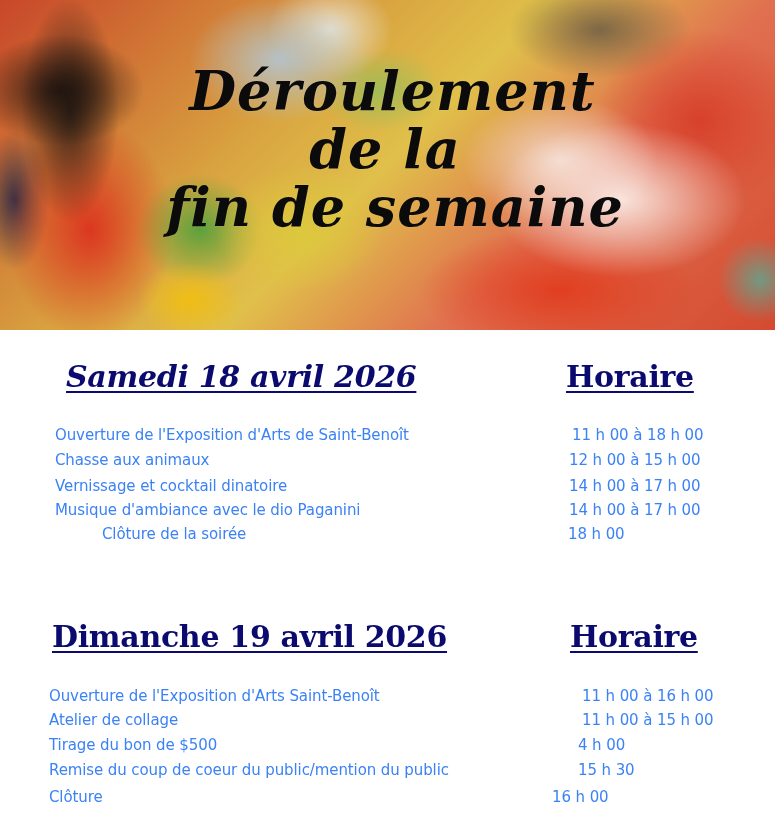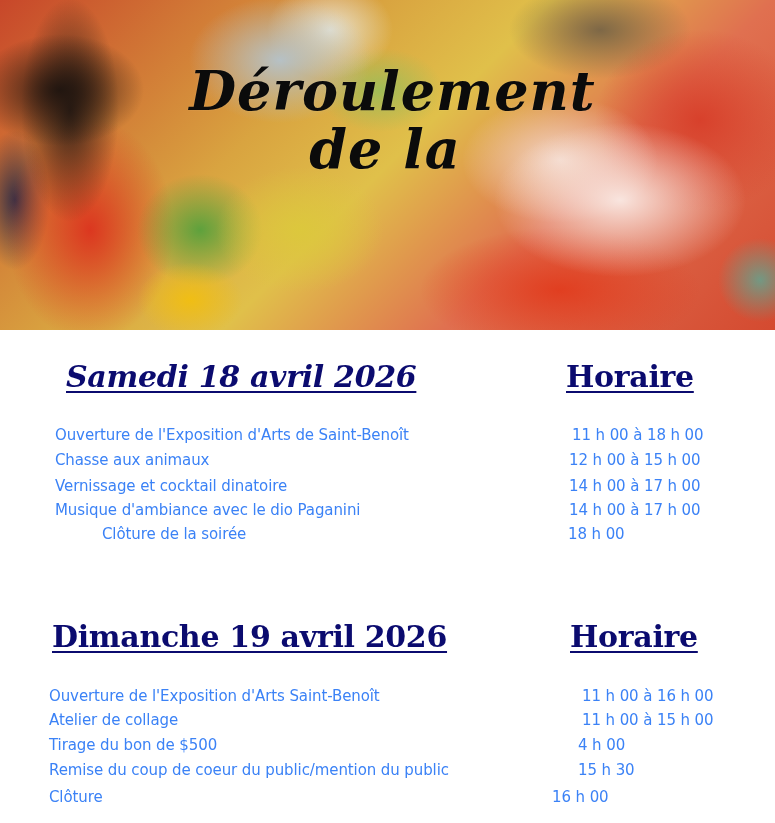--- a/index.html
+++ b/index.html
@@ -47,20 +47,21 @@
     color: #3b82f6; line-height: 18px; white-space: nowrap; letter-spacing: -0.1px;
   }
 </style>
 </head>
 <body>
 
 <div class="banner">
   <div class="banner-title">
     <span class="l1">Déroulement</span>
     <span class="l2">de la</span>
+    <span class="l3">fin de semaine</span>
   </div>
 </div>
 
 <div>
   <div class="day-heading" style="left:66px; top:359px;font-style:italic;">Samedi 18 avril 2026</div>
   <div class="day-heading" style="left:566px; top:359px;">Horaire</div>
 
   <div class="row-text" style="left:55px; top:426px;">Ouverture de l'Exposition d'Arts de Saint-Benoît</div>
   <div class="row-text" style="left:572px; top:426px;">11 h 00 à 18 h 00</div>
 

